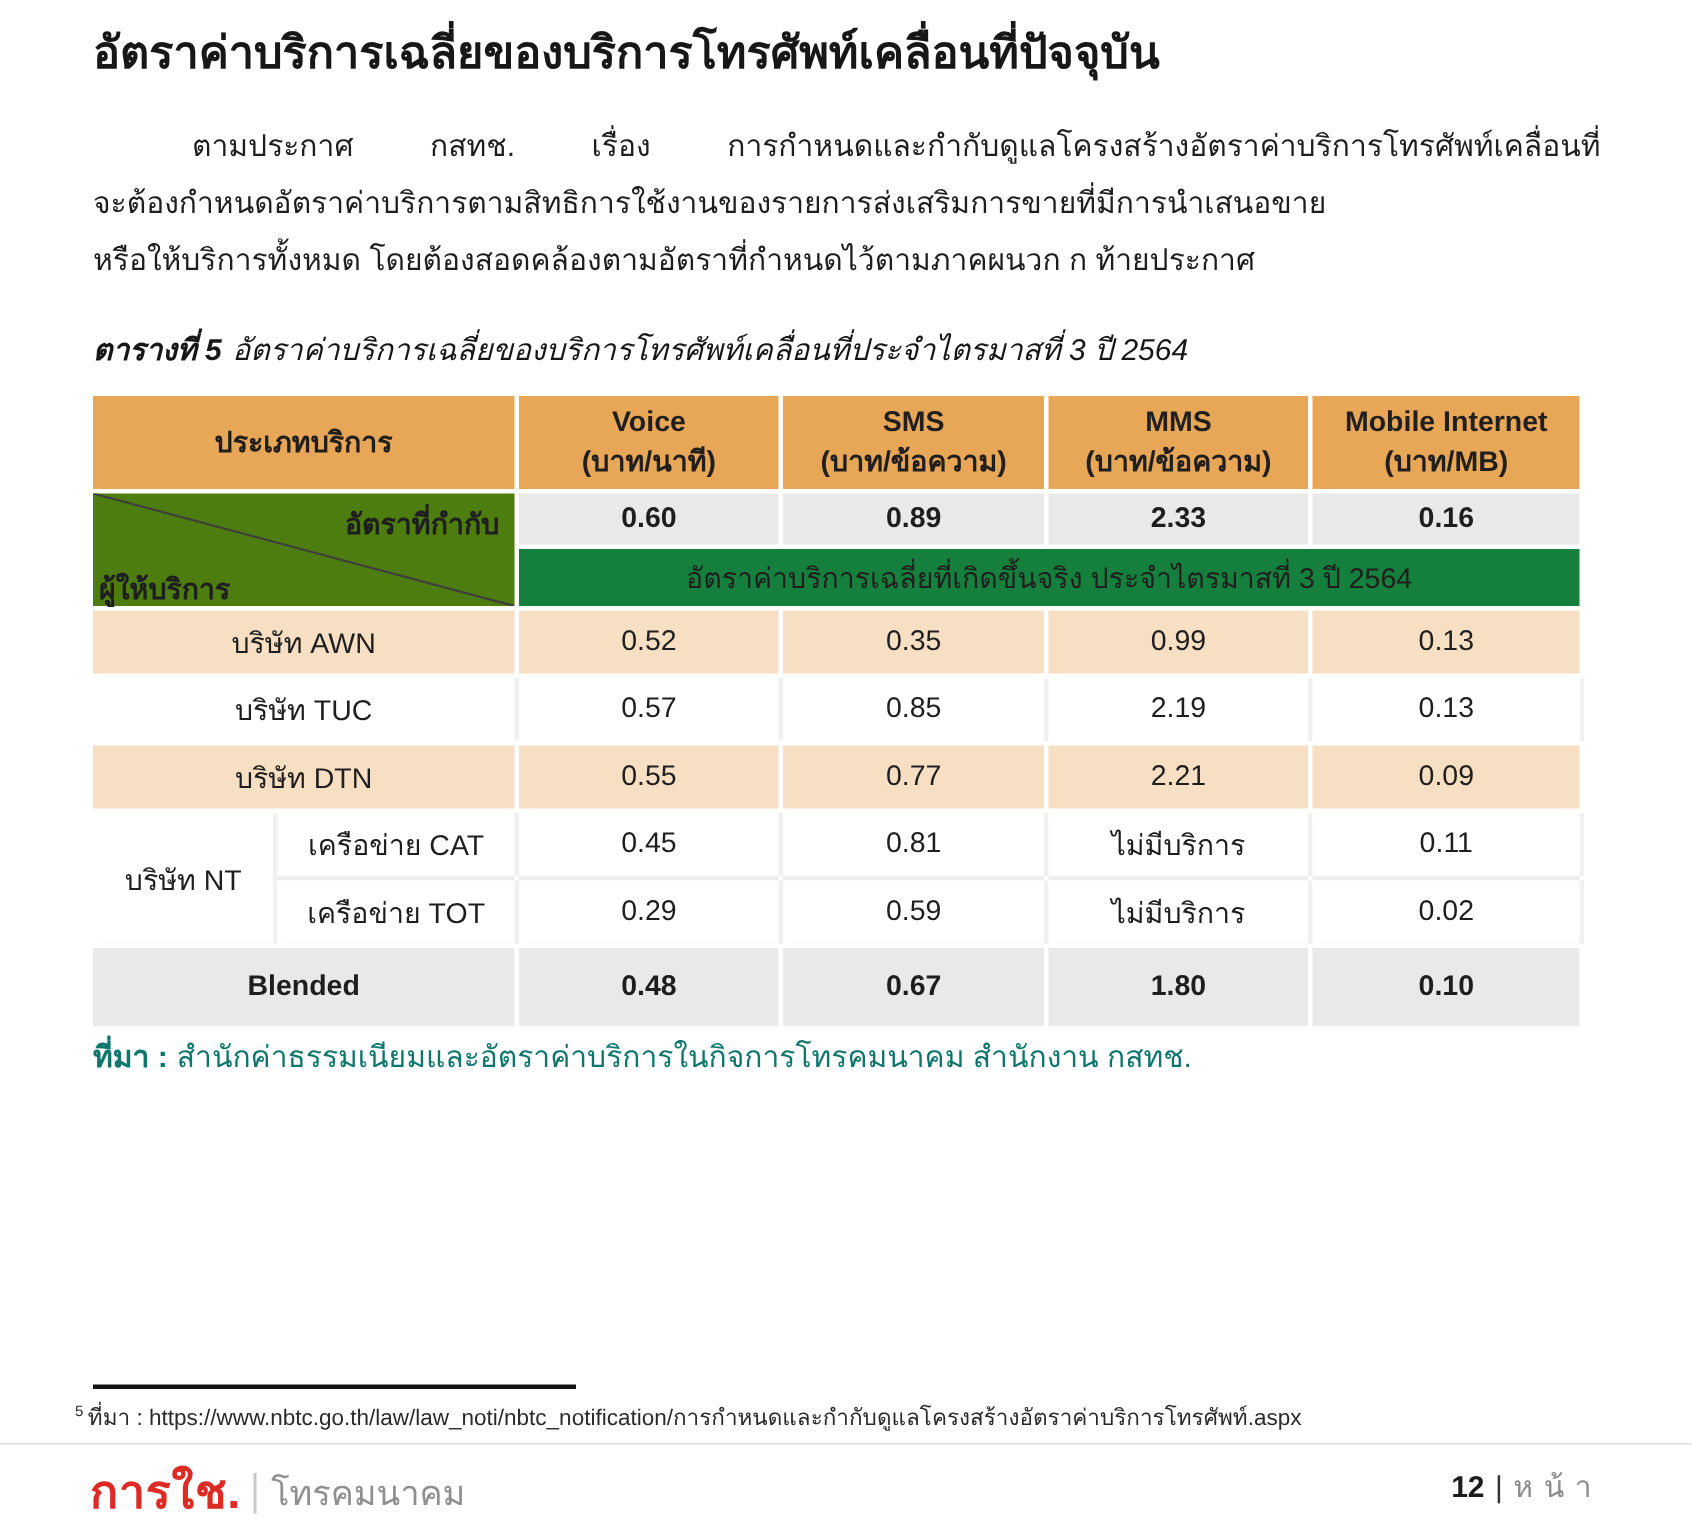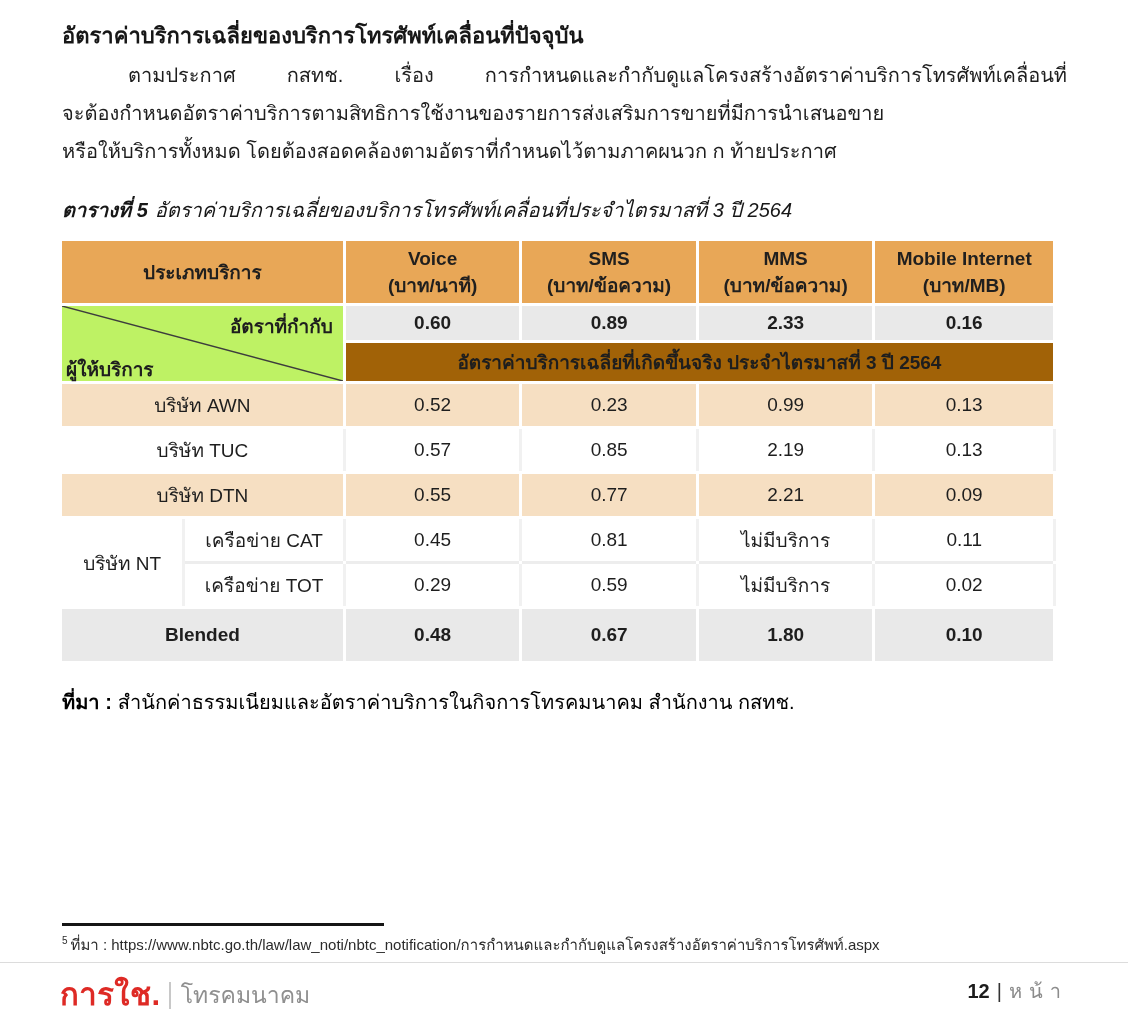--- a/index.html
+++ b/index.html
@@ -11,53 +11,53 @@
     --muted:#8f8f8f;
   }
   *{box-sizing:border-box;}
   html,body{margin:0;padding:0;}
   body{
     width:1128px;height:1024px;position:relative;overflow:hidden;
     background:#ffffff;color:var(--ink);
     font-family:"Liberation Sans","DejaVu Sans",sans-serif;
   }
   .content{position:absolute;left:62px;top:20px;width:1005px;}
-  h1.page-title{font-size:22px;line-height:32px;font-weight:700;margin:0 0 4px 0;color:#171717;}
+  h1.page-title{font-size:30px;line-height:32px;font-weight:700;margin:0 0 27px 0;color:#171717;}
   .para{font-size:20px;line-height:38px;color:#1e1e1e;}
   .pline{display:block;}
   .pline.just{text-align:justify;text-align-last:justify;}
   .pline.indent{text-indent:66px;}
   .caption{margin:24px 0 12px 0;font-size:20px;font-style:italic;color:#171717;}
   .cap-prefix{font-weight:700;margin-right:7px;}
 
   table.rates{border-collapse:separate;border-spacing:3px;width:997px;margin-left:-3px;
     font-size:19px;color:#1e1e1e;table-layout:fixed;}
   table.rates td,table.rates th{vertical-align:middle;text-align:center;padding:0;font-weight:400;}
   tr.head th{background:var(--orange);font-weight:700;height:62px;color:#201f1e;}
   tr.head .hline{line-height:27px;}
   td.val{height:42px;}
   tr.reg td.val{background:var(--gray);font-weight:700;height:34px;}
-  td.diag{background:#bef264;position:relative;}
+  td.diag{background:#4d7c0f;position:relative;}
   td.diag svg{position:absolute;left:0;top:0;width:100%;height:100%;display:block;}
   .diag-tr{position:absolute;top:5px;right:10px;font-weight:700;}
   .diag-bl{position:absolute;left:4px;top:48px;font-weight:700;}
-  tr.sub td{height:38px;font-weight:700;background:#a16207;}
+  tr.sub td{height:38px;font-weight:400;background:#15803d;}
   tr.peach td{background:var(--peach);margin-top:48px;}
   tr.white td{background:#ffffff;box-shadow:3px 0 0 #f1f1f1;}
   tr.nt1 td:not(.ntlabel){box-shadow:3px 0 0 #f1f1f1,0 3px 0 #ededed;}
   td.name{text-align:left;padding-left:9px;}
   tr.blend td{background:var(--gray);height:52px;}
   tr.blend td.val{font-weight:700;}
   tr.blend td.blend-label{text-align:center;}
 
-  .source{margin-top:22px;font-size:20px;color:#000000;}
+  .source{margin-top:1px;font-size:20px;color:#0f766e;}
   .source .pfx{font-weight:700;margin-right:6px;}
 
   .fn-rule{position:absolute;left:62px;top:923px;width:322px;height:3px;background:#151515;}
-  .footnote{position:absolute;left:62px;top:933px;width:1010px;font-size:15px;color:#2b2b2b;white-space:nowrap;}
+  .footnote{position:absolute;left:50px;top:933px;width:1010px;font-size:15px;color:#2b2b2b;white-space:nowrap;}
   .footnote sup{font-size:10px;margin-right:3px;}
 
   .footer{position:absolute;left:0;top:962px;width:1128px;height:62px;border-top:1px solid #dcdcdc;background:#fff;}
   .brand{position:absolute;left:60px;top:6px;display:flex;align-items:center;}
   .logo{color:var(--logo-red);font-weight:800;font-size:31px;letter-spacing:0.5px;}
   .brand-divider{width:2px;height:27px;background:#c8c8c8;margin:2px 10px 0 8px;}
   .brand-name{color:var(--muted);font-size:23px;padding-top:2px;}
   .pageno{position:absolute;right:60px;top:12px;font-size:20px;color:#1c1c1c;}
   .pageno .num{font-weight:700;}
   .pageno .pipe{margin:0 7px;font-weight:300;color:#333;}
@@ -126,21 +126,21 @@
         <td class="val">0.16</td>
       </tr>
 
       <tr class="sub">
         <td colspan="4">อัตราค่าบริการเฉลี่ยที่เกิดขึ้นจริง ประจำไตรมาสที่ 3 ปี 2564</td>
       </tr>
 
       <tr class="peach">
         <td class="name val" colspan="2">บริษัท AWN</td>
         <td class="val">0.52</td>
-        <td class="val">0.23</td>
+        <td class="val">0.35</td>
         <td class="val">0.99</td>
         <td class="val">0.13</td>
       </tr>
 
       <tr class="white">
         <td class="name val" colspan="2">บริษัท TUC</td>
         <td class="val">0.57</td>
         <td class="val">0.85</td>
         <td class="val">2.19</td>
         <td class="val">0.13</td>

